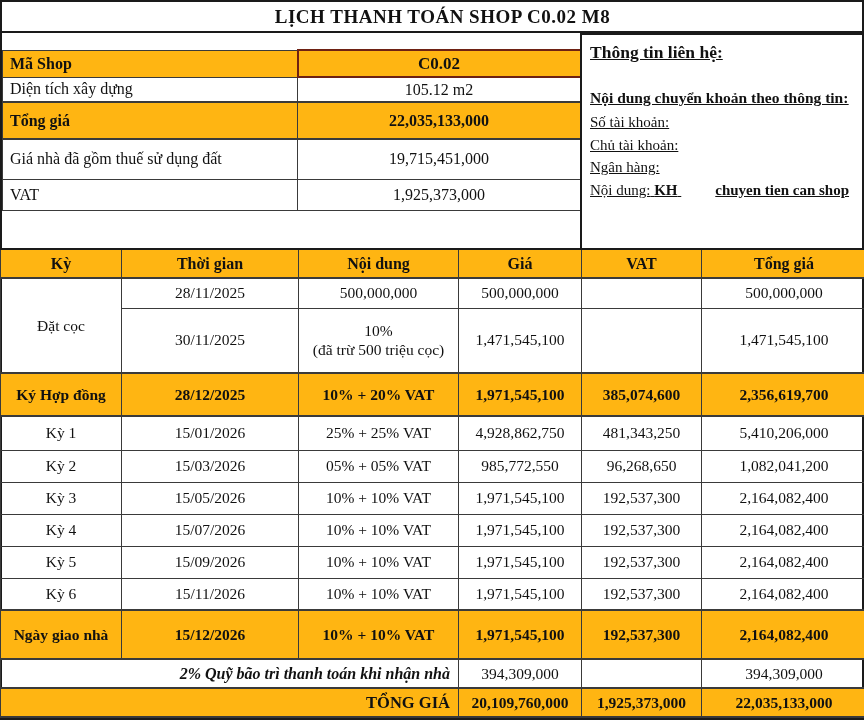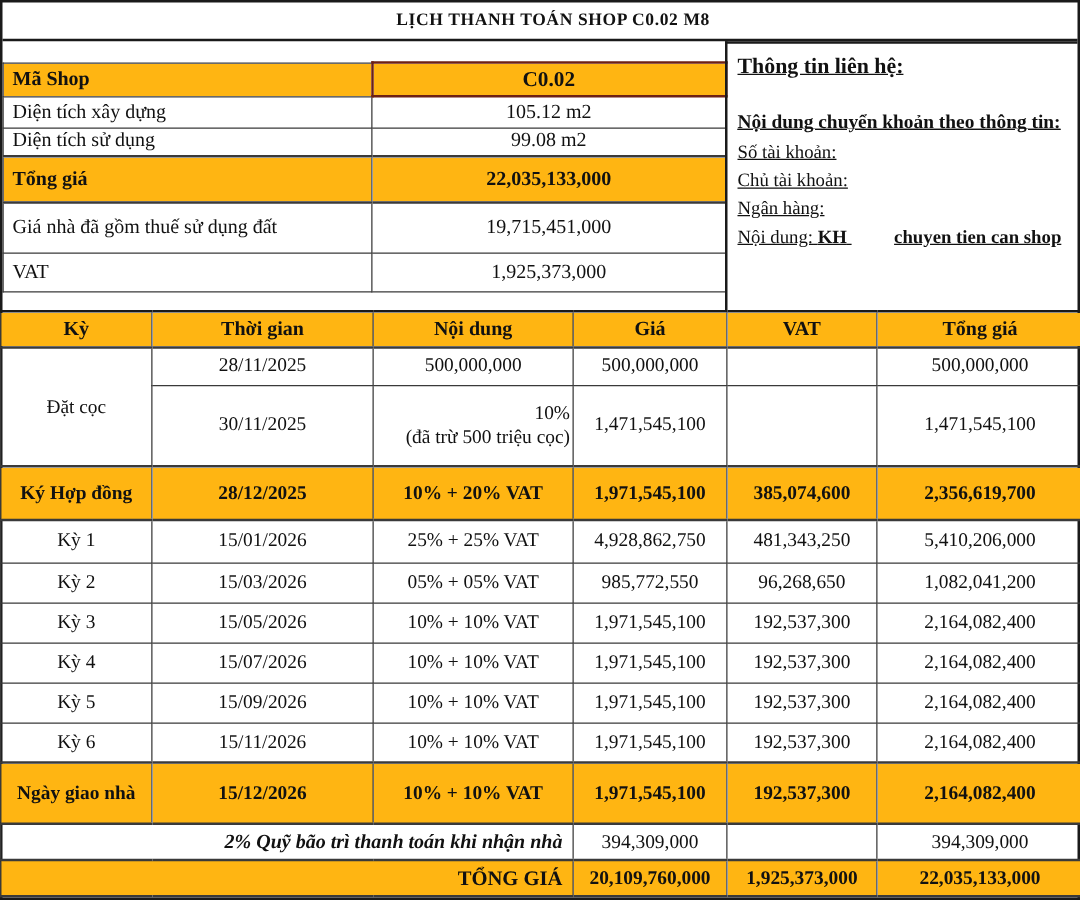--- a/index.html
+++ b/index.html
@@ -17,21 +17,21 @@
   }
   .page{
     width:864px;height:720px;
     border:2px solid #1a1a1a;
   }
   
   .title-bar{
     height:31px;
     border-bottom:2px solid #1a1a1a;
     display:flex;align-items:center;justify-content:center;
-    font-weight:bold;font-size:14px;letter-spacing:.5px;padding-left:21px;
+    font-weight:bold;font-size:19px;letter-spacing:.5px;padding-left:21px;
   }
   
   .top{display:flex;height:215px;}
   .prop-wrap{width:578px;}
   .prop-table{
     width:100%;border-collapse:collapse;margin-top:16px;table-layout:fixed;
   }
   .prop-table td{
     border:1px solid var(--bd);
     font-size:16px;padding:0 7px;
@@ -78,21 +78,21 @@
     background:var(--hl);font-weight:bold;
     border-top:2px solid var(--bd);border-bottom:2px solid var(--bd);
   }
   .sched td.maint-label{
     text-align:right;font-style:italic;font-weight:bold;
     padding-right:8px;font-size:16px;
   }
   .sched td.gt-label{
     text-align:right;padding-right:8px;font-size:16.5px;
   }
-  .content-sub{display:block;line-height:1.25;text-align:right;}
+  .content-sub{display:block;line-height:1.25;}
 </style>
 </head>
 <body>
 
 <div class="page">
 
   <div class="title-bar">LỊCH THANH TOÁN SHOP C0.02 M8</div>
 
   <div class="top">
     <div class="prop-wrap">
@@ -102,24 +102,20 @@
             <col style="width:283px">
           </colgroup>
         <tbody>
             <tr class="hl" style="height:27px">
           <td class="lab">Mã Shop</td>
           <td class="val code-td">C0.02</td>
         </tr>
         <tr style="height:25px">
           <td class="lab">Diện tích xây dựng</td>
           <td class="val">105.12 m2</td>
-        </tr>
-        <tr style="height:23px">
-          <td class="lab">Diện tích sử dụng</td>
-          <td class="val">99.08 m2</td>
         </tr>
         <tr class="hl thick" style="height:37px">
           <td class="lab">Tổng giá</td>
           <td class="val tot-val">22,035,133,000</td>
         </tr>
         <tr style="height:40px">
           <td class="lab">Giá nhà đã gồm thuế sử dụng đất</td>
           <td class="val">19,715,451,000</td>
         </tr>
         <tr style="height:31px">

